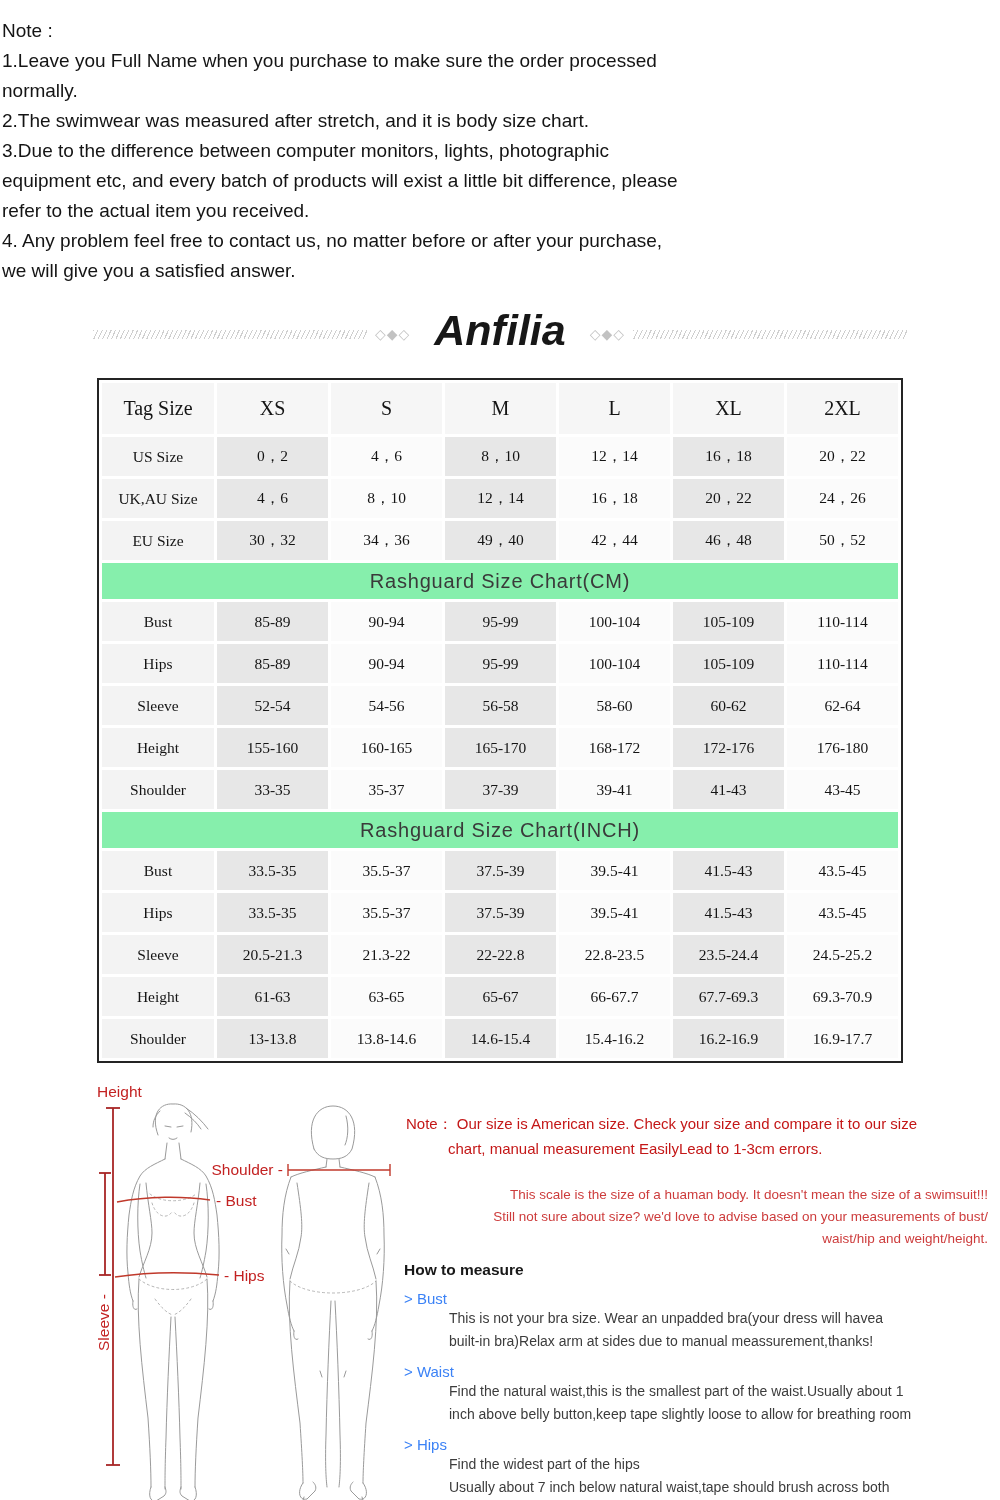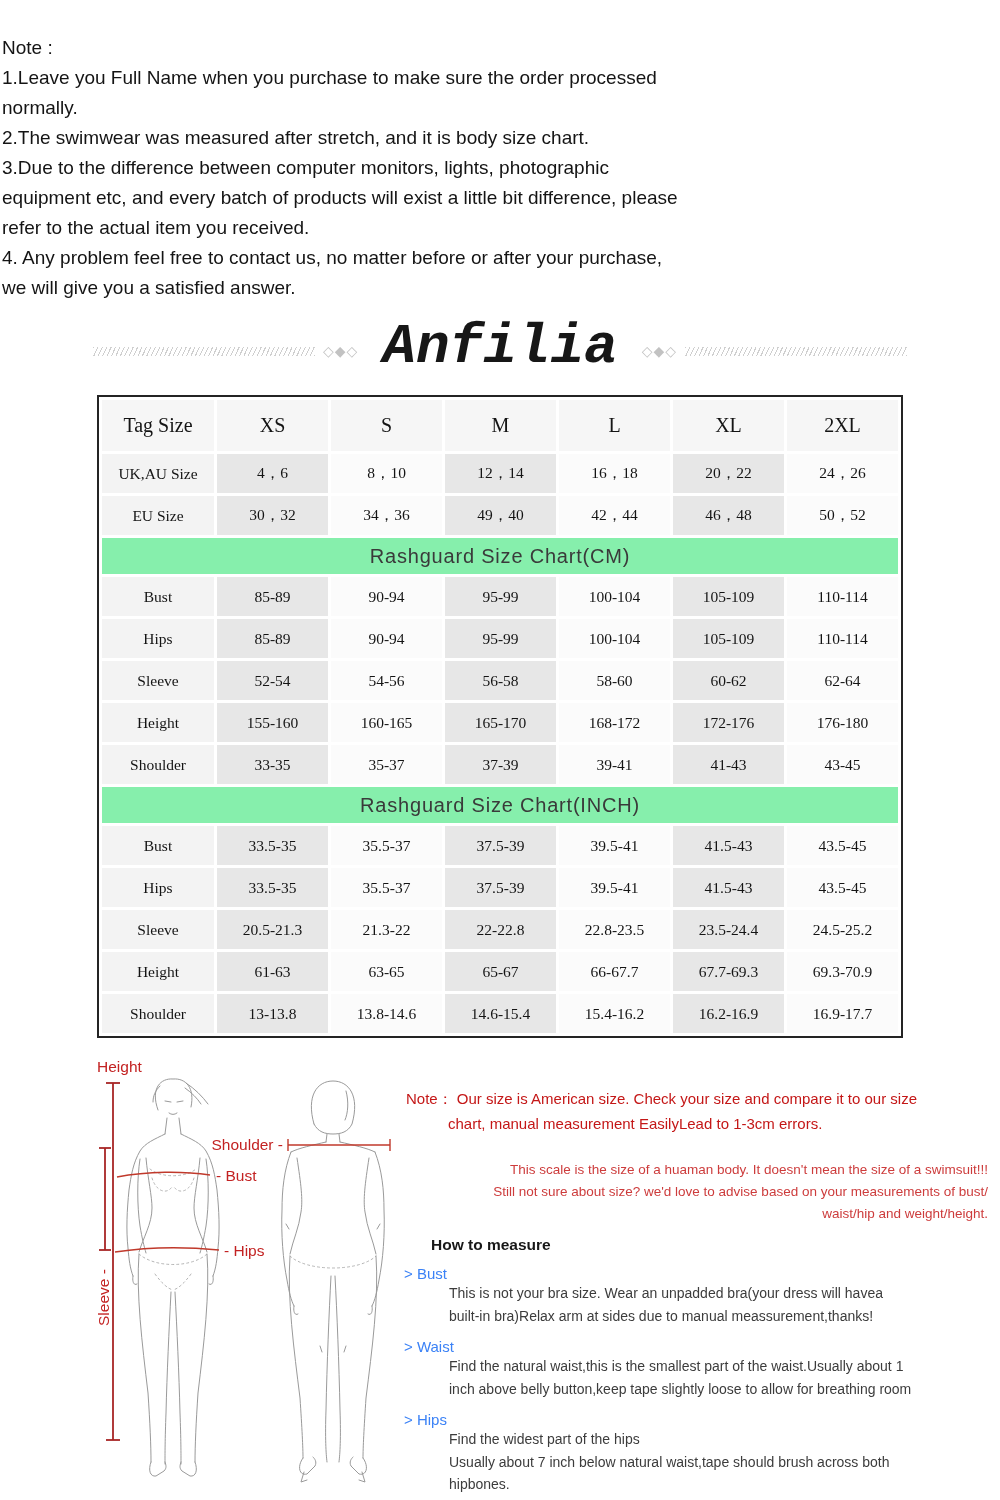--- a/index.html
+++ b/index.html
@@ -1,44 +1,44 @@
 <!DOCTYPE html>
 <html><head>
 <meta charset="utf-8">
 <style>
   html,body{margin:0;padding:0;background:#ffffff;}
   body{width:1000px;height:1500px;overflow:hidden;font-family:"Liberation Sans",sans-serif;position:relative;}
 
   
-  .notes{margin:33px 0 0 2px;width:790px;color:#141414;font-size:19px;line-height:30px;}
+  .notes{margin:16px 0 0 2px;width:790px;color:#141414;font-size:19px;line-height:30px;}
   .notes .note-item{white-space:pre-line;}
 
   
   .logo-band{margin-top:12px;height:72px;display:flex;align-items:center;padding:0 93px;}
   .hatch{flex:1;height:9px;background:repeating-linear-gradient(115deg,#cfcfcf 0px,#cfcfcf 1px,transparent 1px,transparent 4px);}
   .ornament{color:#c2c2c2;font-size:14px;letter-spacing:1px;margin:0 8px;white-space:nowrap;}
-  .brand-logo{font-family:Liberation Mono, monospace;font-style:italic;font-weight:bold;font-size:56px;color:#171717;margin:0 16px;line-height:60px;transform:translateY(-4px);text-align:center;}
+  .brand-logo{font-family:Liberation Sans, sans-serif;font-style:italic;font-weight:bold;font-size:43px;color:#171717;margin:0 16px;line-height:60px;transform:translateY(-4px);text-align:center;}
 
   
   table.size-chart{margin:8px auto 18px;border-collapse:separate;border-spacing:3px;border:2px solid #242424;table-layout:fixed;width:806px;background:#ffffff;}
   table.size-chart th,table.size-chart td{text-align:center;vertical-align:middle;font-family:"Liberation Serif",serif;font-weight:normal;color:#141414;overflow:hidden;}
   tr.header-row th{height:49px;font-size:20px;background:#f6f6f6;}
   tbody[data-rows] th.row-label{background:#f3f3f3;font-size:15.5px;height:37px;}
   tbody[data-rows] td{font-size:15.5px;background:#fbfbfb;}
   tbody[data-rows] td:nth-child(even){background:#e7e7e7;}
   tr.banner-row td{background:#86efac;font-family:"Liberation Sans",sans-serif;font-size:20px;letter-spacing:0.8px;color:#3a3a3a;height:34px;}
 
   
   .measure{position:relative;height:452px;margin-top:4px;}
   .diagram{position:absolute;left:93px;top:2px;}
   .red-note{position:absolute;left:406px;top:30px;width:582px;font-size:15px;color:#c41717;line-height:25px;}
   .rn-line2{padding-left:42px;}
   .rn-sub{margin-top:23px;font-size:13.5px;color:#cd3c3c;line-height:22px;white-space:pre-line;text-align:right;}
   .how-to{position:absolute;left:404px;top:180px;width:582px;}
-  .ht-title{font-size:15.5px;font-weight:bold;color:#181818;margin-left:27px;}
+  .ht-title{font-size:15.5px;font-weight:bold;color:#181818;}
   .ht-label{margin-top:11px;font-size:15px;color:#3b82f6;}
   .ht-lines{padding-left:45px;font-size:14px;color:#3c3c3c;line-height:22.5px;white-space:pre-line;}
 
   svg .figure{stroke:#9a9a9a;stroke-width:1;fill:none;stroke-linecap:round;}
   svg .dotted{stroke:#ababab;stroke-width:0.9;fill:none;stroke-dasharray:2 3;}
   svg .mline{stroke:#a82525;stroke-width:1.8;fill:none;}
   svg .rline{stroke:#c0392b;stroke-width:1.4;fill:none;}
   svg text{font-family:"Liberation Sans",sans-serif;fill:#c32222;font-size:15.5px;}
 </style>
 </head>
@@ -79,20 +79,29 @@
       <th>Tag Size</th>
       <th>XS</th>
       <th>S</th>
       <th>M</th>
       <th>L</th>
       <th>XL</th>
       <th>2XL</th>
     </tr>
   </thead>
   <tbody data-rows="size_table.conversion_rows">
+      <tr>
+        <th class="row-label">US Size</th>
+        <td>0，2</td>
+        <td>4，6</td>
+        <td>8，10</td>
+        <td>12，14</td>
+        <td>16，18</td>
+        <td>20，22</td>
+      </tr>
       <tr>
         <th class="row-label">UK,AU Size</th>
         <td>4，6</td>
         <td>8，10</td>
         <td>12，14</td>
         <td>16，18</td>
         <td>20，22</td>
         <td>24，26</td>
       </tr>
       <tr>

